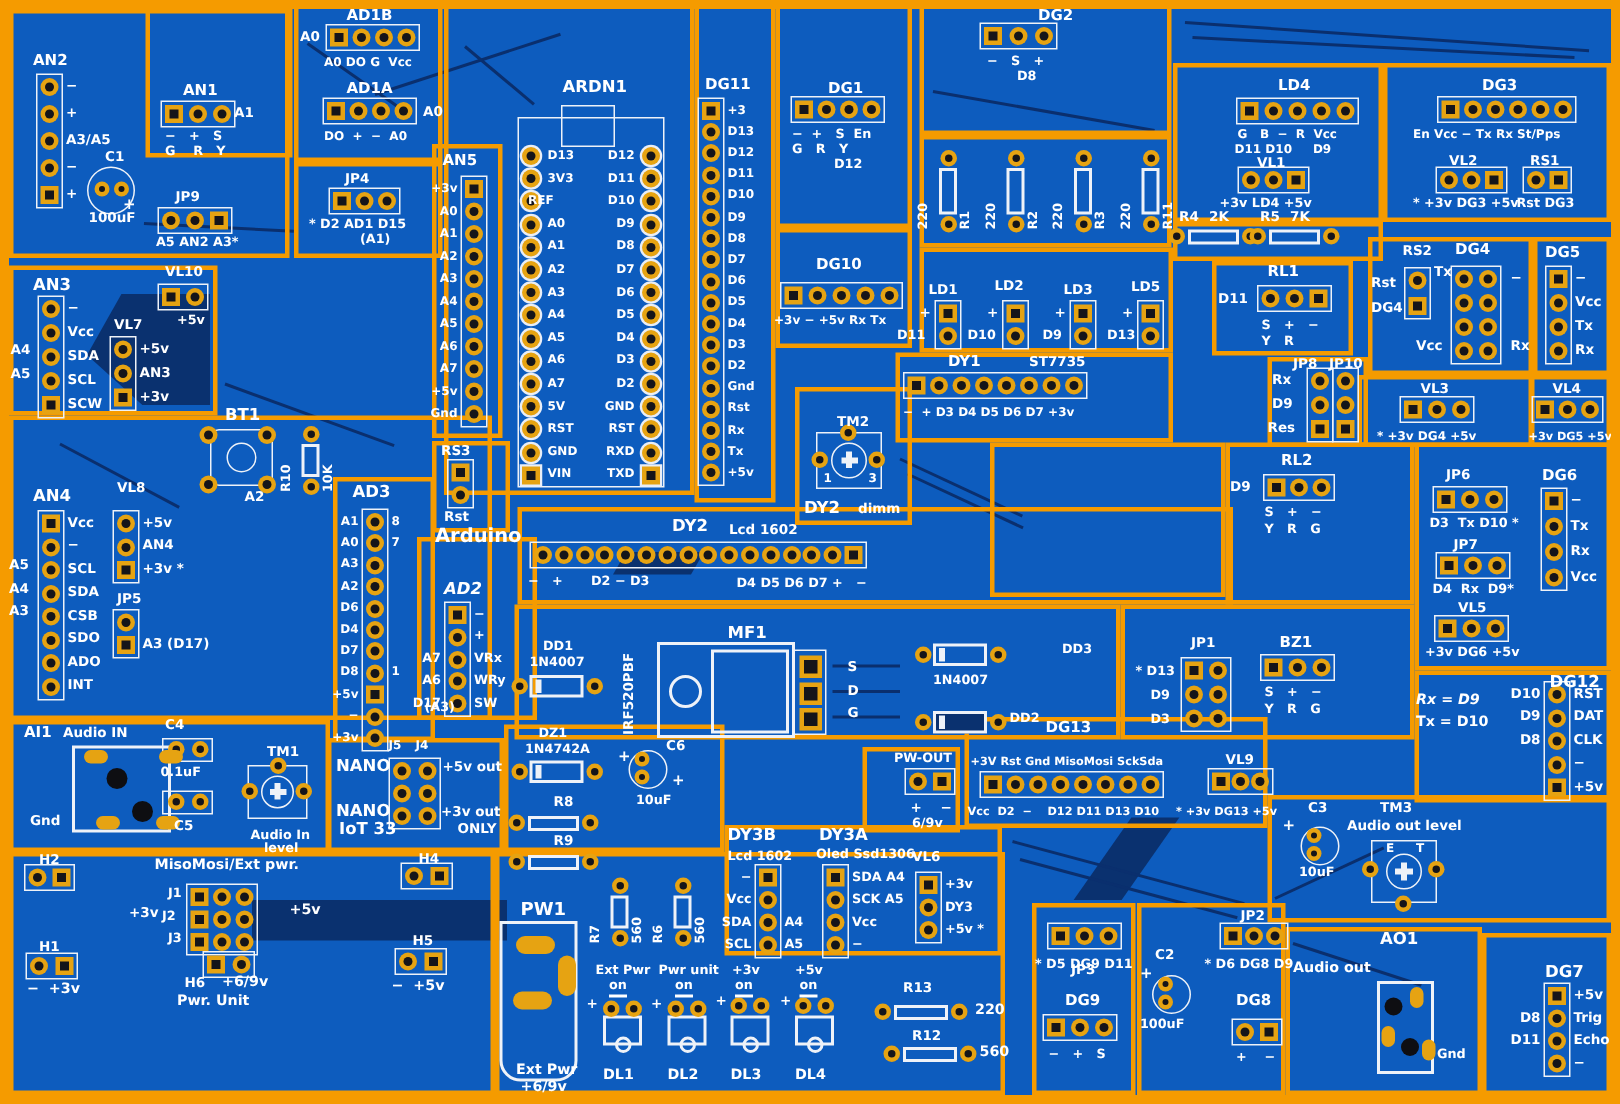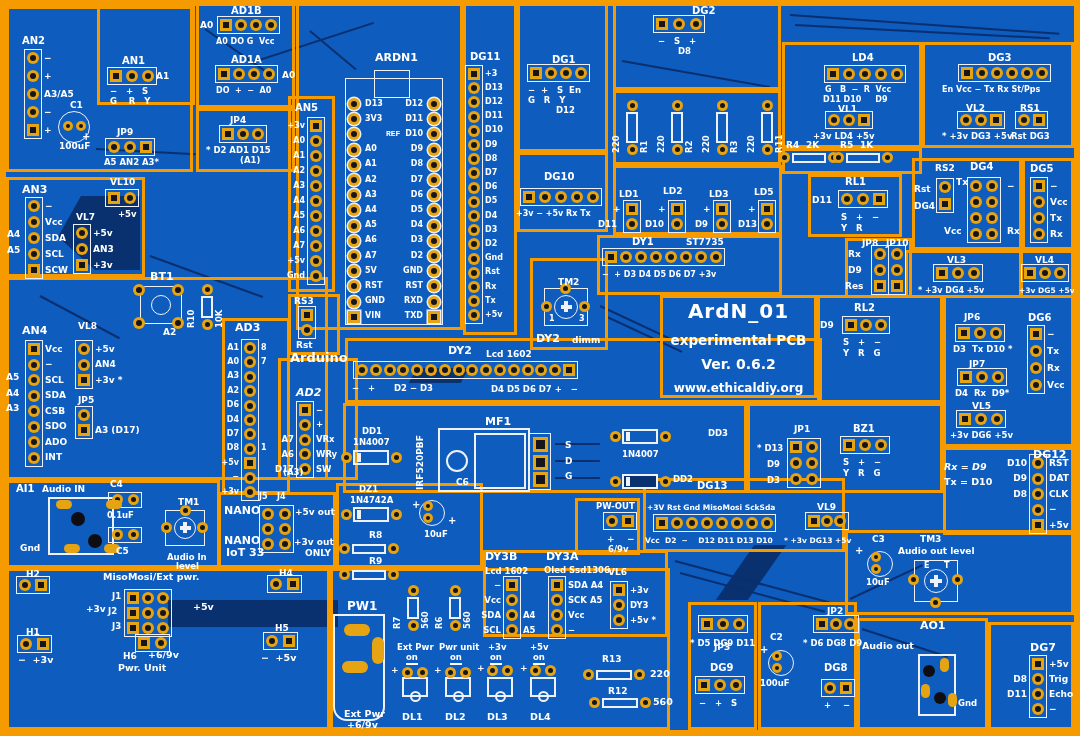--- a/index.html
+++ b/index.html
@@ -25,26 +25,20 @@
        color:#fff;font-weight:bold;text-align:center;}
   #title-block .t1{font-size:20px;letter-spacing:1px;}
   #title-block .t2{font-size:13.5px;}
   #title-block .t3{font-size:14px;}
   #title-block .t4{font-size:12px;}
 </style>
 </head>
 <body>
 
 <div id="board">
-  <div id="title-block">
-    <div class="t1">ArdN_01</div>
-    <div class="t2">experimental PCB</div>
-    <div class="t3">Ver. 0.6.2</div>
-    <div class="t4">www.ethicaldiy.org</div>
-  </div>
   <div id="frame"></div>
 <div class="region" style="left: 6px; top: 6px; width: 187px; height: 166px;"></div>
     <div class="region" style="left: 97px; top: 3px; width: 98px; height: 102px;"></div>
     <div class="region" style="left: 196px; top: 0px; width: 99px; height: 108px;"></div>
     <div class="region" style="left: 196px; top: 108px; width: 99px; height: 64px;"></div>
     <div class="region" style="left: 296px; top: 0px; width: 167px; height: 330px;"></div>
     <div class="region" style="left: 288px; top: 96px; width: 47px; height: 196px;"></div>
     <div class="region" style="left: 463px; top: 0px; width: 54px; height: 335px;"></div>
     <div class="region" style="left: 517px; top: 0px; width: 91px; height: 152px;"></div>
     <div class="region" style="left: 517px; top: 152px; width: 91px; height: 80px;"></div>
@@ -219,21 +213,21 @@
       <i></i>
     </div>
     <div class="lbl" style="left: 365px; top: 99.5px; font-size: 8px;">D13</div>
     <div class="pad rd dip" style="left: 348px; top: 113.2px; width: 12px; height: 12px;">
       <i></i>
     </div>
     <div class="lbl" style="left: 365px; top: 114.7px; font-size: 8px;">3V3</div>
     <div class="pad rd dip" style="left: 348px; top: 128.4px; width: 12px; height: 12px;">
       <i></i>
     </div>
-    <div class="lbl" style="left: 386px; top: 129.9px; font-size: 8px; font-family: Liberation Mono, monospace;">REF</div>
+    <div class="lbl" style="left: 352px; top: 129.9px; font-size: 8px;">REF</div>
     <div class="pad rd dip" style="left: 348px; top: 143.6px; width: 12px; height: 12px;">
       <i></i>
     </div>
     <div class="lbl" style="left: 365px; top: 145.1px; font-size: 8px;">A0</div>
     <div class="pad rd dip" style="left: 348px; top: 158.8px; width: 12px; height: 12px;">
       <i></i>
     </div>
     <div class="lbl" style="left: 365px; top: 160.3px; font-size: 8px;">A1</div>
     <div class="pad rd dip" style="left: 348px; top: 174px; width: 12px; height: 12px;">
       <i></i>
@@ -823,21 +817,21 @@
     <div class="lbl" style="left: 786px; top: 141px; font-size: 9px;">R4</div>
     <div class="lbl" style="left: 806px; top: 141px; font-size: 9px;">2K</div>
     <div class="silk" style="left: 792px; top: 153px; width: 34px; height: 10px; border-width: 2px;"></div>
     <div class="pad rd" style="left: 779px; top: 152px; width: 11px; height: 11px;">
       <i></i>
     </div>
     <div class="pad rd" style="left: 828px; top: 152px; width: 11px; height: 11px;">
       <i></i>
     </div>
     <div class="lbl" style="left: 840px; top: 141px; font-size: 9px;">R5</div>
-    <div class="lbl" style="left: 860px; top: 141px; font-size: 9px;">1K</div>
+    <div class="lbl" style="left: 860px; top: 141px; font-size: 9px;">7K</div>
     <div class="silk" style="left: 846px; top: 153px; width: 34px; height: 10px; border-width: 2px;"></div>
     <div class="pad rd" style="left: 833px; top: 152px; width: 11px; height: 11px;">
       <i></i>
     </div>
     <div class="pad rd" style="left: 882px; top: 152px; width: 11px; height: 11px;">
       <i></i>
     </div>
     <div class="lbl" style="left: 845px; top: 177px; font-size: 10px;">RL1</div>
     <div class="lbl" style="left: 812px; top: 196px; font-size: 9px;">D11</div>
     <div class="silk" style="left: 838px; top: 190px; width: 50px; height: 18px;"></div>
@@ -1743,21 +1737,21 @@
     <div class="lbl" style="left: 359px; top: 485px; font-size: 8.5px;">DZ1</div>
     <div class="lbl" style="left: 350px; top: 496px; font-size: 8.5px;">1N4742A</div>
     <div class="pad rd" style="left: 341px; top: 509px; width: 11px; height: 11px;">
       <i></i>
     </div>
     <div class="silk" style="left: 353px; top: 507px; width: 36px; height: 15px; border-width: 2px;"></div>
     <div class="bar" style="left: 357px; top: 510px; width: 4px; height: 9px;"></div>
     <div class="pad rd" style="left: 391px; top: 509px; width: 11px; height: 11px;">
       <i></i>
     </div>
-    <div class="lbl" style="left: 444px; top: 478px; font-size: 9px; margin-left: 12px;">C6</div>
+    <div class="lbl" style="left: 444px; top: 494px; font-size: 9px;">C6</div>
     <div class="lbl" style="left: 412px; top: 500px; font-size: 10px;">+</div>
     <div class="silk" style="left: 419px; top: 500px; width: 26px; height: 26px; border-radius: 50%;"></div>
     <div class="pad rd" style="left: 423px; top: 501px; width: 10px; height: 10px;">
       <i></i>
     </div>
     <div class="pad rd" style="left: 423px; top: 513px; width: 10px; height: 10px;">
       <i></i>
     </div>
     <div class="lbl" style="left: 448px; top: 516px; font-size: 10px;">+</div>
     <div class="lbl" style="left: 424px; top: 530px; font-size: 8.5px;">10uF</div>

